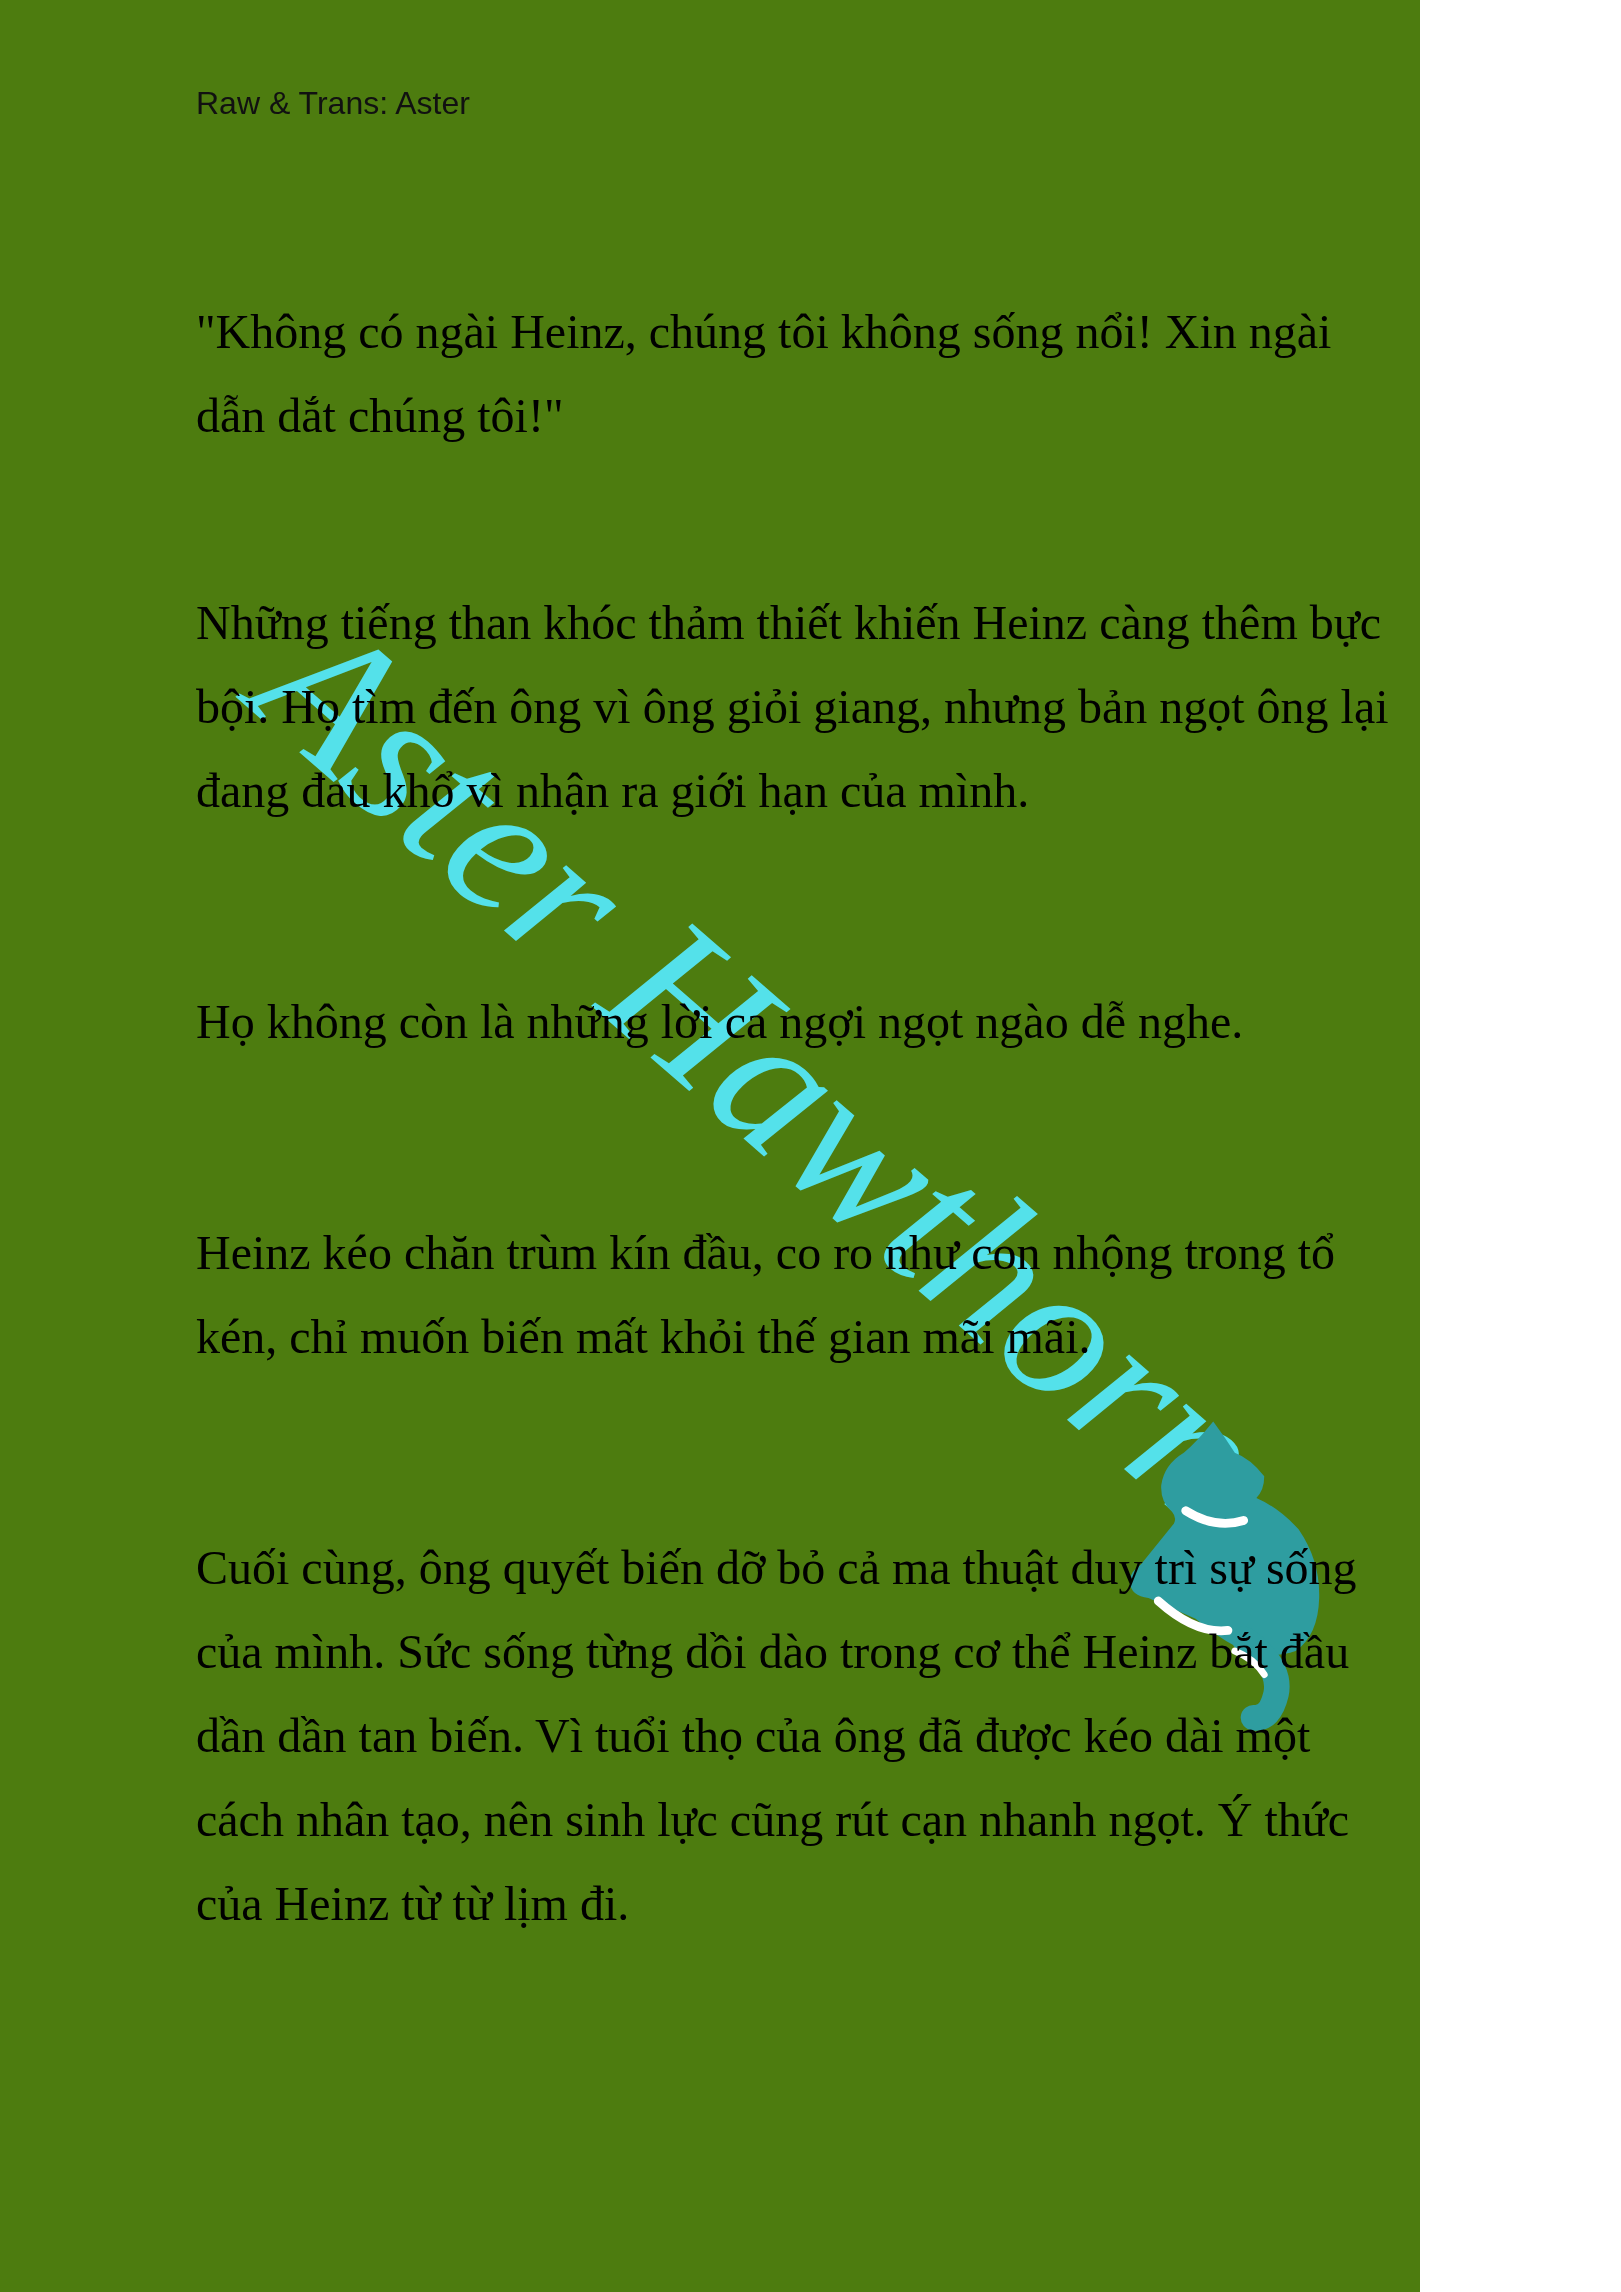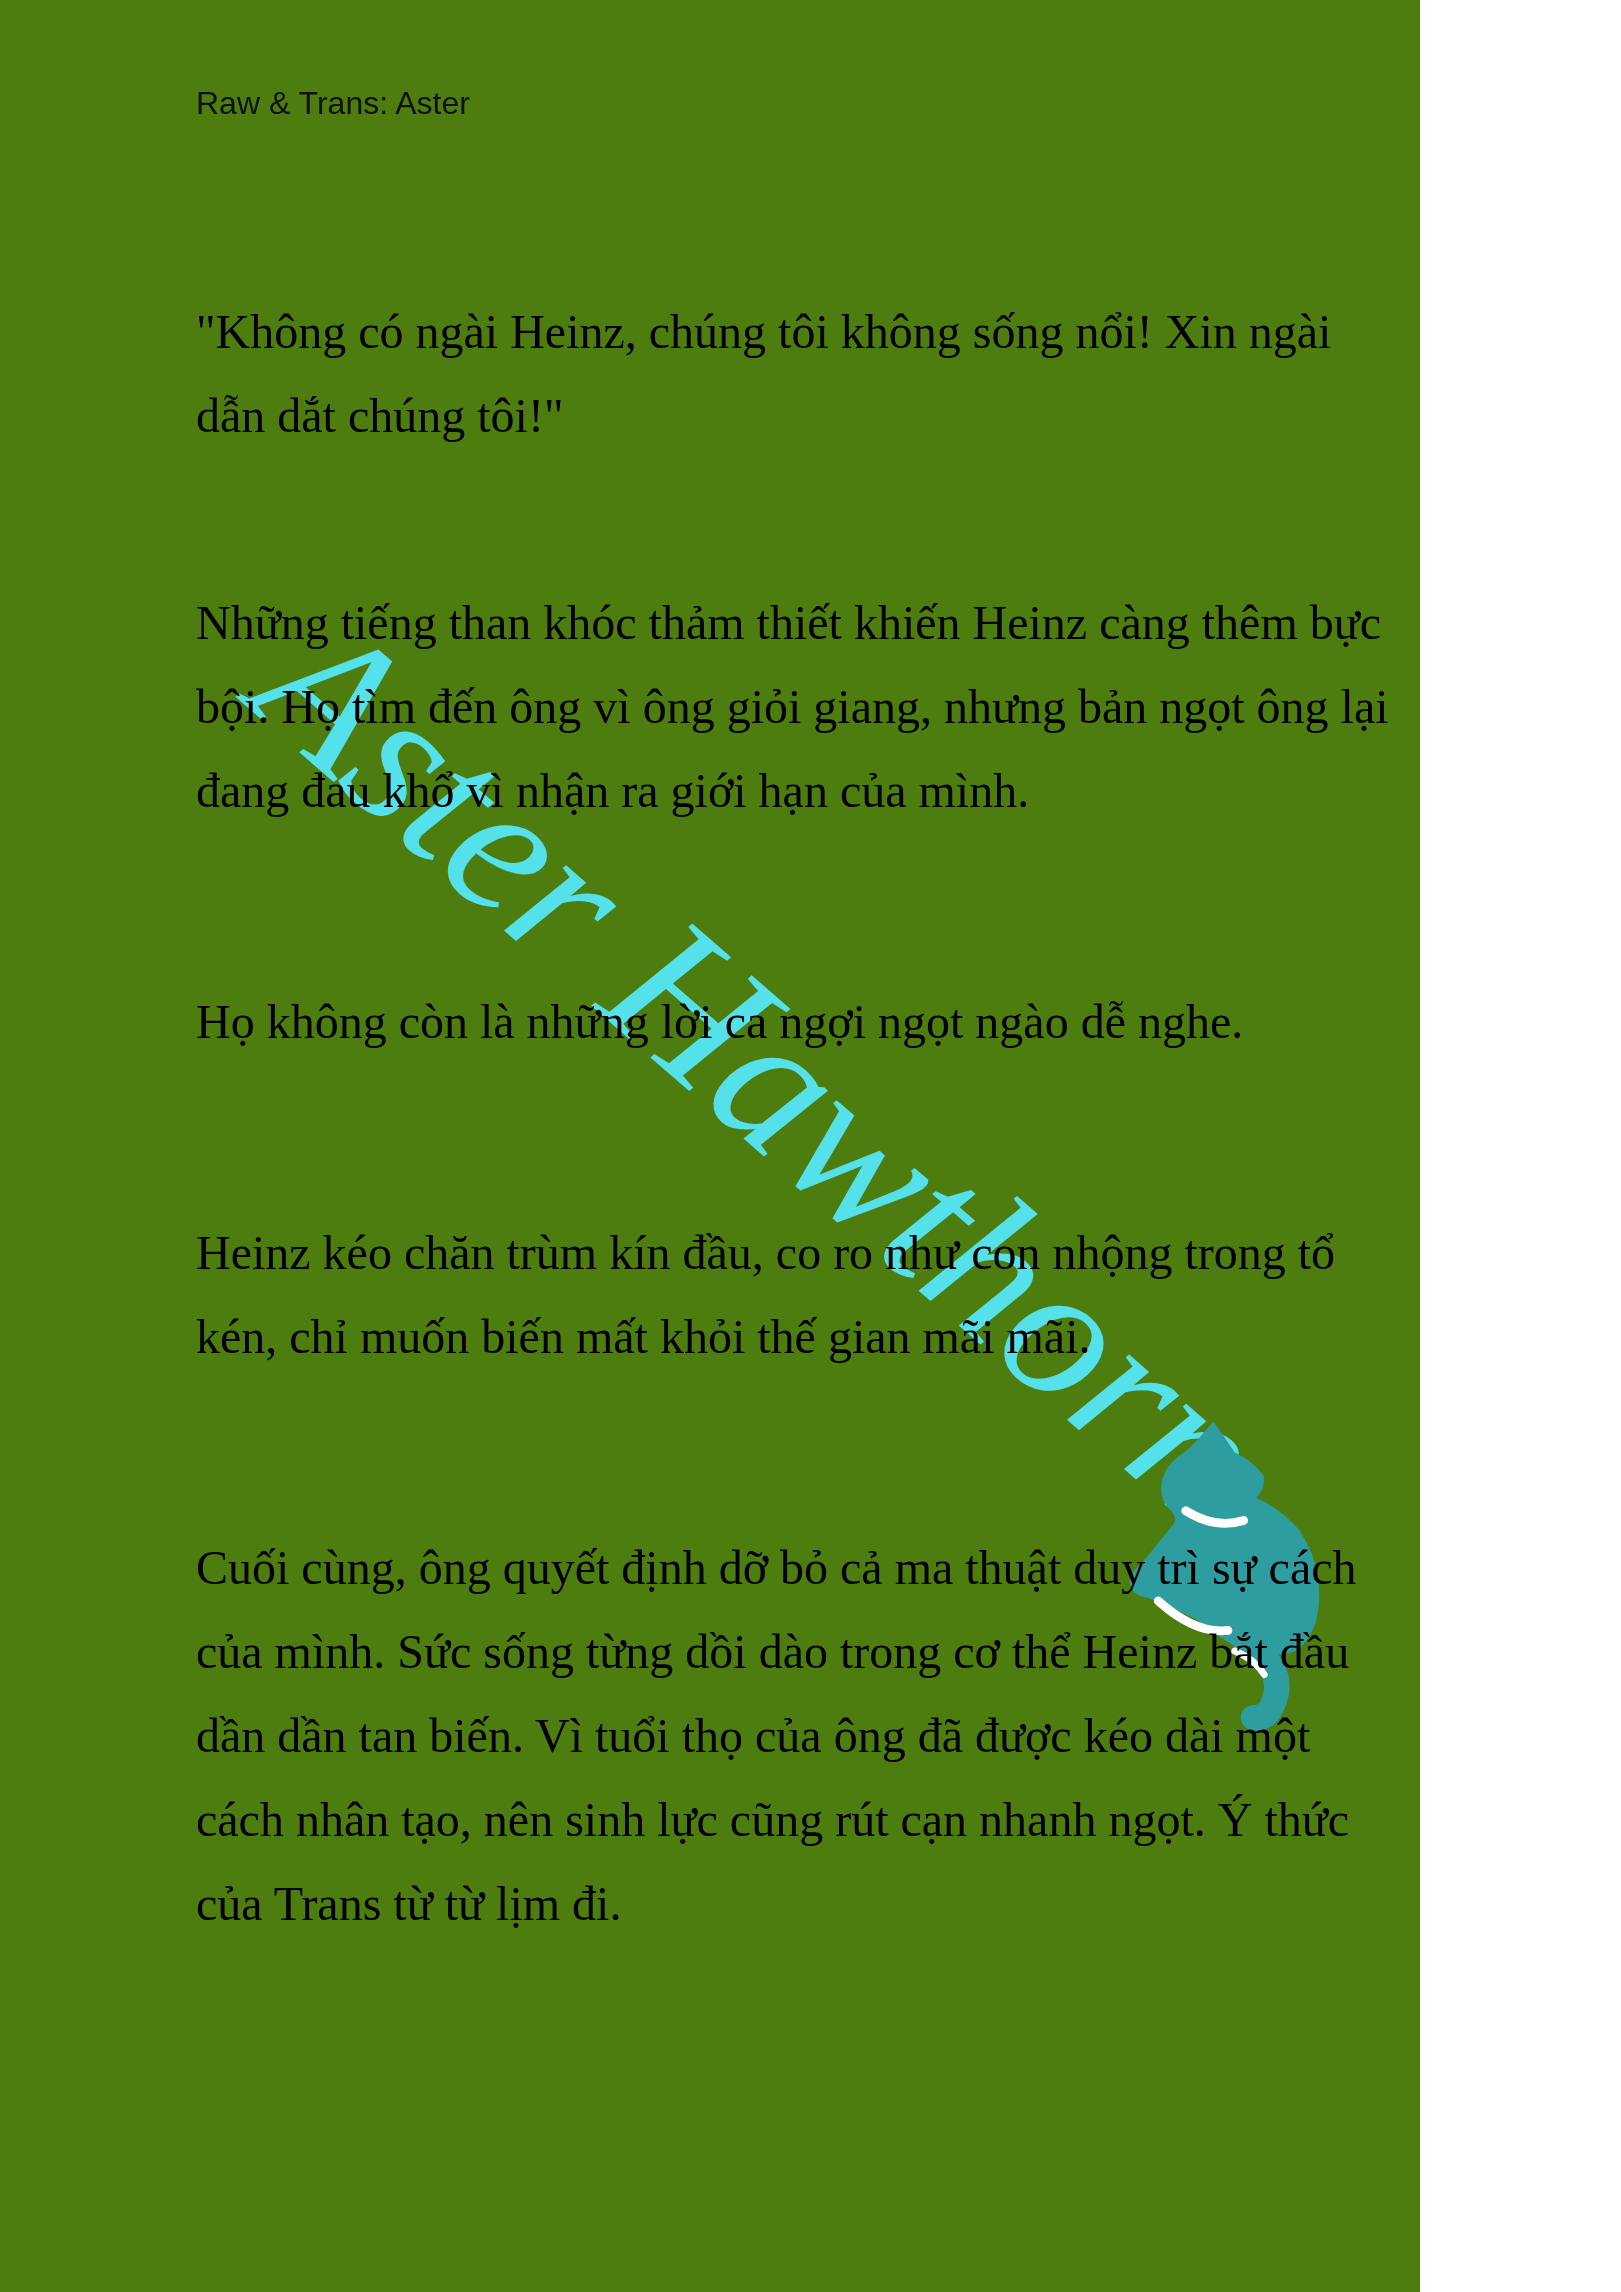--- a/index.html
+++ b/index.html
@@ -125,23 +125,23 @@
     <div class="paragraph">
       <div class="line">Họ không còn là những lời ca ngợi ngọt ngào dễ nghe.</div>
     </div>
 
     <div class="paragraph">
       <div class="line">Heinz kéo chăn trùm kín đầu, co ro như con nhộng trong tổ</div>
       <div class="line">kén, chỉ muốn biến mất khỏi thế gian mãi mãi.</div>
     </div>
 
     <div class="paragraph">
-      <div class="line">Cuối cùng, ông quyết định dỡ bỏ cả ma thuật duy trì sự cách</div>
+      <div class="line">Cuối cùng, ông quyết biến dỡ bỏ cả ma thuật duy trì sự sống</div>
       <div class="line">của mình. Sức sống từng dồi dào trong cơ thể Heinz bắt đầu</div>
       <div class="line">dần dần tan biến. Vì tuổi thọ của ông đã được kéo dài một</div>
       <div class="line">cách nhân tạo, nên sinh lực cũng rút cạn nhanh ngọt. Ý thức</div>
-      <div class="line">của Trans từ từ lịm đi.</div>
+      <div class="line">của Heinz từ từ lịm đi.</div>
     </div>
 
   </div>
 
 </div>
 
 
 </body></html>

